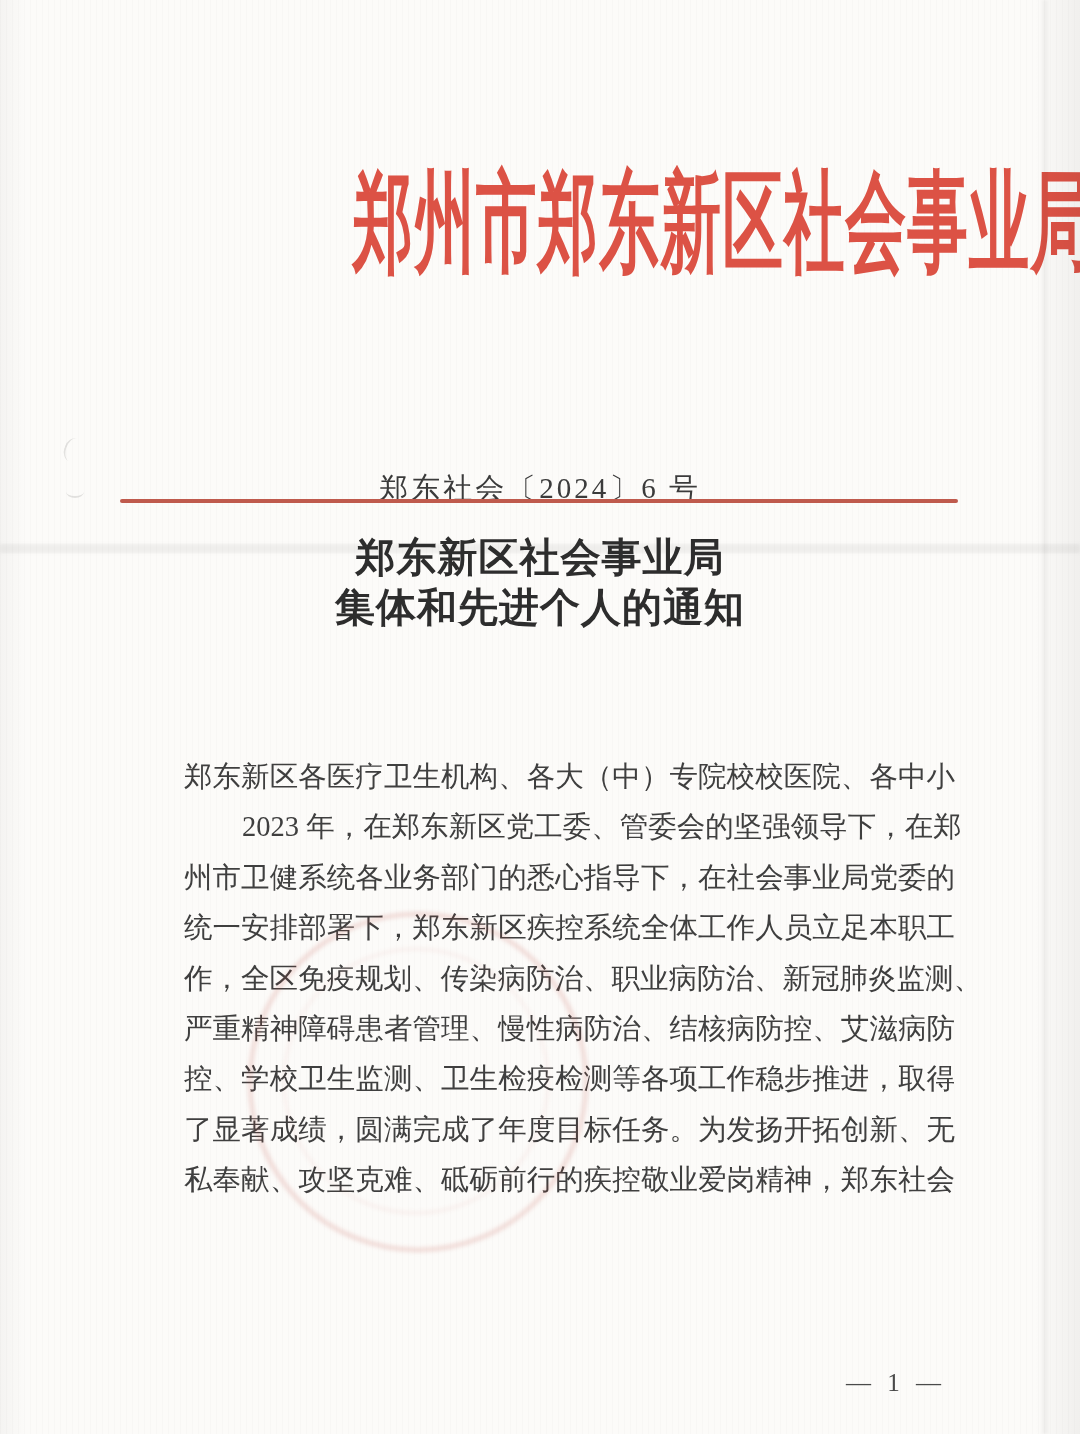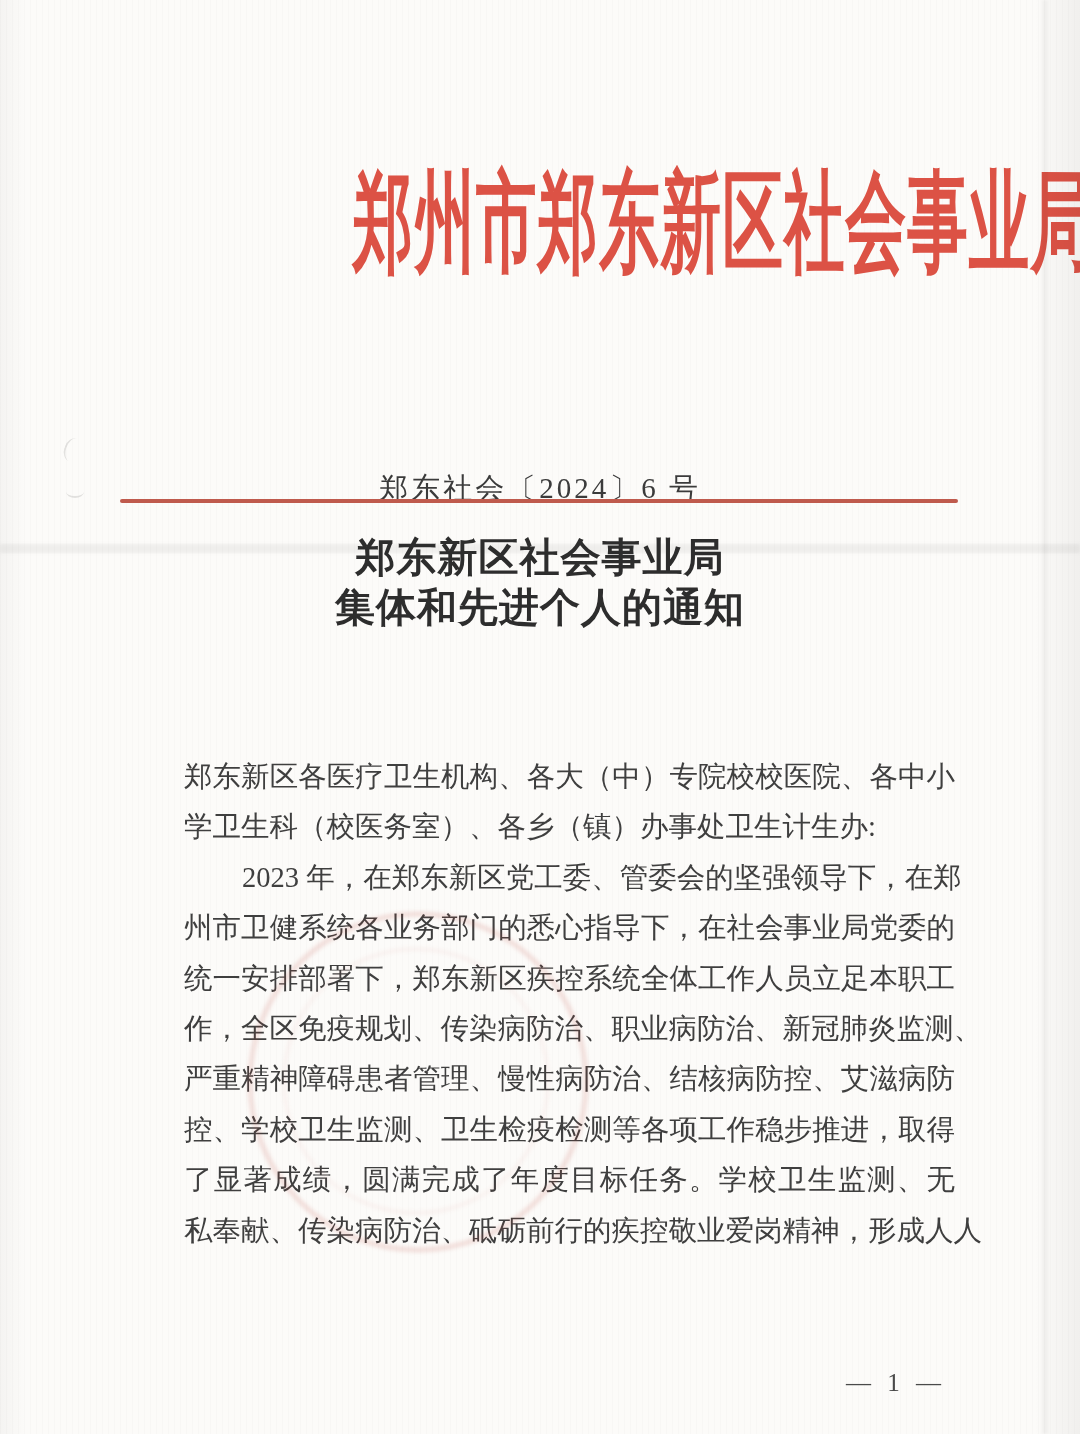--- a/index.html
+++ b/index.html
@@ -122,29 +122,28 @@
 
   <div class="scan-band"></div>
 
   <div class="title">
     <div class="title-line">郑东新区社会事业局</div>
     <div class="title-line">集体和先进个人的通知</div>
   </div>
 
   <div class="body-text">
     <div class="bline">郑东新区各医疗卫生机构、各大（中）专院校校医院、各中小</div>
-    <div class="bline pend">学卫生科（校医务室）、各乡（镇）办事处卫生计生办:</div>
     <div class="bline ind">2023 年，在郑东新区党工委、管委会的坚强领导下，在郑</div>
     <div class="bline">州市卫健系统各业务部门的悉心指导下，在社会事业局党委的</div>
     <div class="bline">统一安排部署下，郑东新区疾控系统全体工作人员立足本职工</div>
     <div class="bline">作，全区免疫规划、传染病防治、职业病防治、新冠肺炎监测、</div>
     <div class="bline">严重精神障碍患者管理、慢性病防治、结核病防控、艾滋病防</div>
     <div class="bline">控、学校卫生监测、卫生检疫检测等各项工作稳步推进，取得</div>
-    <div class="bline">了显著成绩，圆满完成了年度目标任务。学校卫生监测、无</div>
-    <div class="bline">私奉献、传染病防治、砥砺前行的疾控敬业爱岗精神，形成人人</div>
+    <div class="bline">了显著成绩，圆满完成了年度目标任务。为发扬开拓创新、无</div>
+    <div class="bline">私奉献、攻坚克难、砥砺前行的疾控敬业爱岗精神，郑东社会</div>
   </div>
 
   <div class="stamp"></div>
   <div class="stamp-inner"></div>
 
   <div class="page-num">— 1 —</div>
 
   <div class="shade-left"></div>
   <div class="shade-right"></div>
   <div class="streak-right"></div>

